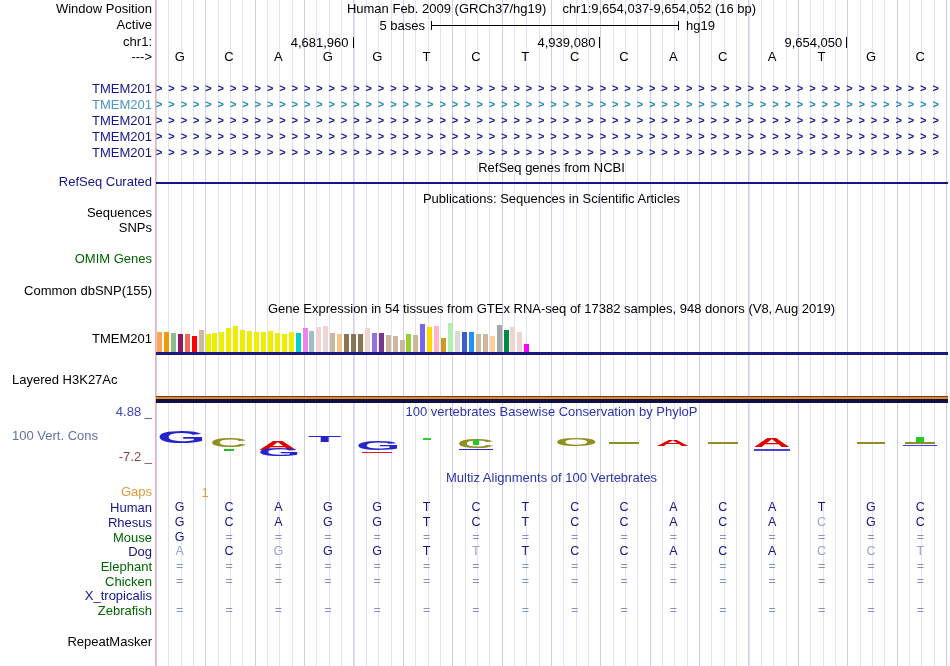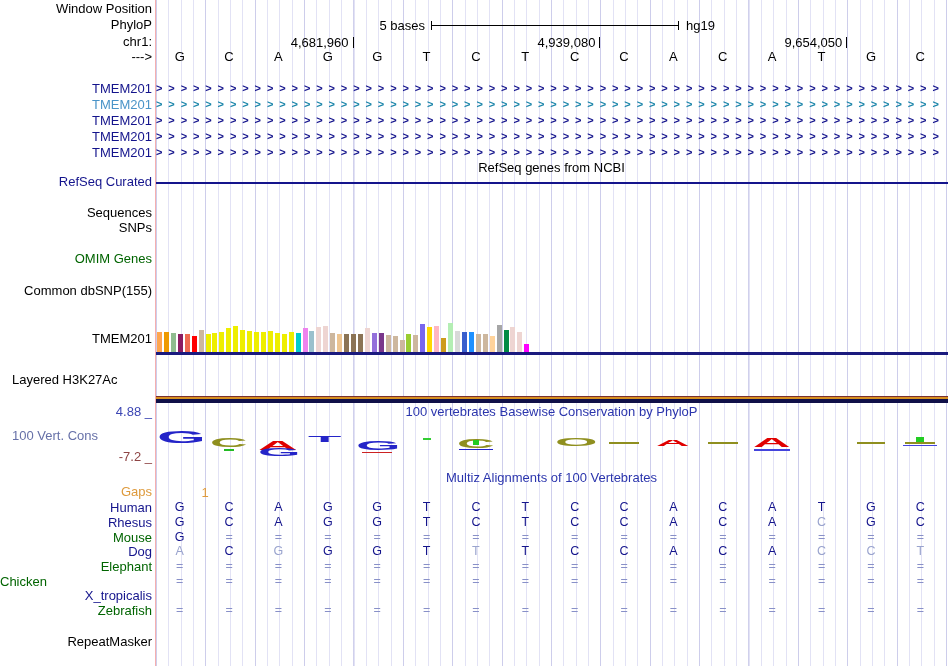--- a/index.html
+++ b/index.html
@@ -25,47 +25,50 @@
                      transform-origin:0 0;white-space:nowrap;}
 </style>
 </head>
 <body>
 
 <div id="root">
   <div id="grid"></div>
   <div id="guideline"></div>
 
   <div class="lbl" style="top:2px">Window Position</div>
-
-  <div class="lbl" style="top:18px">PhyloP</div>
+  <div class="title" style="top:2px"><span>Human Feb. 2009 (GRCh37/hg19)</span><span style="display:inline-block;width:16px"></span><span>chr1:9,654,037-9,654,052 (16 bp)</span></div>
+
+  <div class="lbl" style="top:18px">Active</div>
   <div class="abs" style="left:277px;top:18px;width:148px;text-align:right">5 bases</div>
   <div class="abs" style="left:431px;top:25px;width:248px;border-top:1px solid #000"></div>
   <div class="abs" style="left:431px;top:21px;width:1px;height:9px;background:#000"></div>
   <div class="abs" style="left:678px;top:21px;width:1px;height:9px;background:#000"></div>
   <div class="abs" style="left:686px;top:18px">hg19</div>
 
   <div class="lbl" style="top:35px">chr1:</div>
   <div id="ruler"></div>
 
   <div class="lbl" style="top:50px">---&gt;</div>
   <div id="seqrow"></div>
 
   <div id="generows"></div>
 
   <div class="title" style="top:161px">RefSeq genes from NCBI</div>
   <div class="lbl navy" style="top:175px">RefSeq Curated</div>
   <div class="hline" style="top:182px;height:2px;background:#14148C"></div>
 
+  <div class="title" style="top:192px">Publications: Sequences in Scientific Articles</div>
   <div class="lbl" style="top:206px">Sequences</div>
   <div class="lbl" style="top:221px">SNPs</div>
 
   <div class="lbl green" style="top:252px">OMIM Genes</div>
 
   <div class="lbl" style="top:284px">Common dbSNP(155)</div>
 
+  <div class="title" style="top:302px">Gene Expression in 54 tissues from GTEx RNA-seq of 17382 samples, 948 donors (V8, Aug 2019)</div>
   <div class="lbl" style="top:332px">TMEM201</div>
   <div id="gtexbars"></div>
   <div class="hline" style="top:352px;height:3px;background:#1A1A7E"></div>
 
   <div class="lbl-left" style="top:373px">Layered H3K27Ac</div>
   <div class="hline" style="top:396px;height:1px;background:#7A3030"></div>
   <div class="hline" style="top:397px;height:2px;background:#D89020"></div>
   <div class="hline" style="top:399px;height:4px;background:#101048"></div>
 
   <div class="title blue" style="top:405px">100 vertebrates Basewise Conservation by PhyloP</div>
@@ -287,21 +290,21 @@
     <div class="aligncell" style="left: 475.938px; top: 559px; color: rgb(136, 144, 200); font-size: 12.5px; position: absolute;">=</div>
     <div class="aligncell" style="left: 525.312px; top: 559px; color: rgb(136, 144, 200); font-size: 12.5px; position: absolute;">=</div>
     <div class="aligncell" style="left: 574.688px; top: 559px; color: rgb(136, 144, 200); font-size: 12.5px; position: absolute;">=</div>
     <div class="aligncell" style="left: 624.062px; top: 559px; color: rgb(136, 144, 200); font-size: 12.5px; position: absolute;">=</div>
     <div class="aligncell" style="left: 673.438px; top: 559px; color: rgb(136, 144, 200); font-size: 12.5px; position: absolute;">=</div>
     <div class="aligncell" style="left: 722.812px; top: 559px; color: rgb(136, 144, 200); font-size: 12.5px; position: absolute;">=</div>
     <div class="aligncell" style="left: 772.188px; top: 559px; color: rgb(136, 144, 200); font-size: 12.5px; position: absolute;">=</div>
     <div class="aligncell" style="left: 821.562px; top: 559px; color: rgb(136, 144, 200); font-size: 12.5px; position: absolute;">=</div>
     <div class="aligncell" style="left: 870.938px; top: 559px; color: rgb(136, 144, 200); font-size: 12.5px; position: absolute;">=</div>
     <div class="aligncell" style="left: 920.312px; top: 559px; color: rgb(136, 144, 200); font-size: 12.5px; position: absolute;">=</div>
-    <div style="left: 0px; top: 574px; width: 152px; color: rgb(0, 100, 0); position: absolute;">Chicken</div>
+    <div style="left: 0px; top: 574px; width: 152px; text-align: right; color: rgb(0, 100, 0); position: absolute;">Chicken</div>
     <div class="aligncell" style="left: 179.688px; top: 574px; color: rgb(136, 144, 200); font-size: 12.5px; position: absolute;">=</div>
     <div class="aligncell" style="left: 229.062px; top: 574px; color: rgb(136, 144, 200); font-size: 12.5px; position: absolute;">=</div>
     <div class="aligncell" style="left: 278.438px; top: 574px; color: rgb(136, 144, 200); font-size: 12.5px; position: absolute;">=</div>
     <div class="aligncell" style="left: 327.812px; top: 574px; color: rgb(136, 144, 200); font-size: 12.5px; position: absolute;">=</div>
     <div class="aligncell" style="left: 377.188px; top: 574px; color: rgb(136, 144, 200); font-size: 12.5px; position: absolute;">=</div>
     <div class="aligncell" style="left: 426.562px; top: 574px; color: rgb(136, 144, 200); font-size: 12.5px; position: absolute;">=</div>
     <div class="aligncell" style="left: 475.938px; top: 574px; color: rgb(136, 144, 200); font-size: 12.5px; position: absolute;">=</div>
     <div class="aligncell" style="left: 525.312px; top: 574px; color: rgb(136, 144, 200); font-size: 12.5px; position: absolute;">=</div>
     <div class="aligncell" style="left: 574.688px; top: 574px; color: rgb(136, 144, 200); font-size: 12.5px; position: absolute;">=</div>
     <div class="aligncell" style="left: 624.062px; top: 574px; color: rgb(136, 144, 200); font-size: 12.5px; position: absolute;">=</div>

